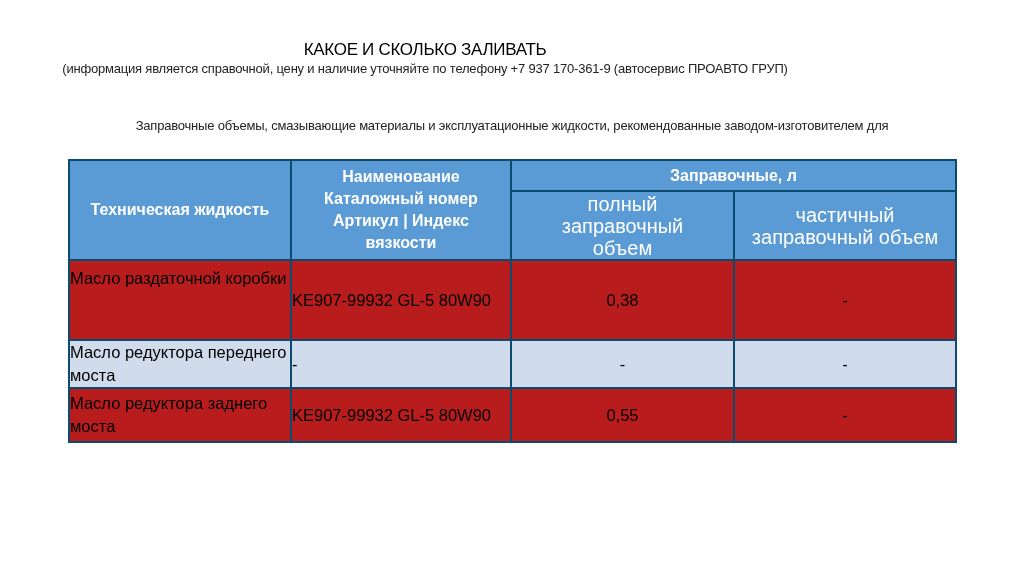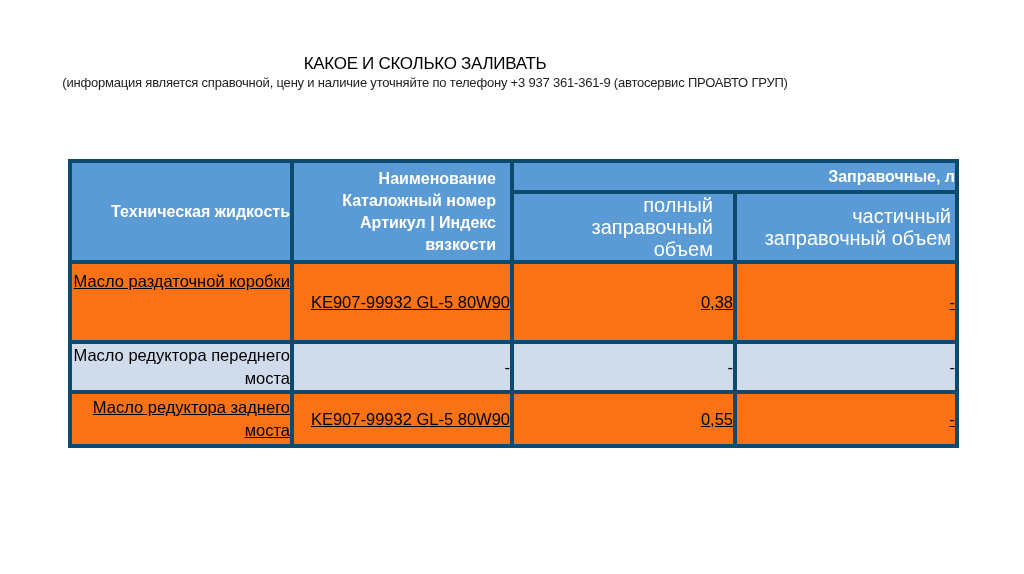--- a/index.html
+++ b/index.html
@@ -1,53 +1,54 @@
 <!DOCTYPE html>
 <html><head>
   <meta charset="utf-8">
   <style>
     html, body { margin: 0; padding: 0; }
     body {
       width: 1024px; height: 574px; background: #ffffff;
       font-family: "Liberation Sans", "DejaVu Sans", sans-serif;
       color: #000; position: relative; overflow: hidden;
     }
-    .title-block { position: absolute; left: 0; top: 54px; width: 850px; text-align: center; }
+    .title-block { position: absolute; left: 0; top: 40px; width: 850px; text-align: center; }
     .t1 { font-size: 17px; line-height: 20px; letter-spacing: -0.3px; }
     .t2 { font-size: 16.5px; line-height: 20px; letter-spacing: -0.3px; margin-top: 2px; }
     .t3 { font-size: 13px; line-height: 16px; color: #222; margin-top: 1px; letter-spacing: -0.2px; }
     .subtitle { position: absolute; left: 80px; width: 864px; top: 117px; text-align: center;
       font-size: 13px; line-height: 17px; color: #222; letter-spacing: -0.2px; }
 
     table.fluids {
       position: absolute; left: 68px; top: 159px; width: 887px;
       border-collapse: collapse; table-layout: fixed;
     }
-    table.fluids td, table.fluids th { border: 4px solid #0c4a6e; padding: 0; text-align: right; }
+    table.fluids td, table.fluids th { border: 2px solid #0c4a6e; padding: 0; }
     th {
       background: #5b9bd5; color: #ffffff; font-weight: bold; font-size: 16px;
       text-align: center; line-height: 22px;
     }
     th.sub { font-weight: normal; font-size: 20px; }
     td { font-size: 16.5px; line-height: 23px; color: #000; }
-    tr.odd td { background: #f97316; text-decoration: underline; }
+    tr.odd td { background: #b91c1c; }
     tr.even td { background: #d0dbec; }
     td.name { padding-left: 6px; text-align: left; }
     td.code { padding-left: 8px; text-align: left; margin-left: 20px; }
     td.num { text-align: center; }
   </style>
 </head>
 <body>
 
 <div class="title-block">
   <div class="t1">КАКОЕ И СКОЛЬКО ЗАЛИВАТЬ</div>
-  <div class="t3">(информация является справочной, цену и наличие уточняйте по телефону +3 937 361-361-9 (автосервис ПРОАВТО ГРУП)</div>
+  <div class="t3">(информация является справочной, цену и наличие уточняйте по телефону +7 937 170-361-9 (автосервис ПРОАВТО ГРУП)</div>
 </div>
 
 <div class="subtitle">
+  <div>Заправочные объемы, смазывающие материалы и эксплуатационные жидкости, рекомендованные заводом-изготовителем для</div>
 </div>
 
 <table class="fluids">
   <colgroup>
     <col style="width:222px">
       <col style="width:220px">
       <col style="width:223px">
       <col style="width:222px">
   </colgroup>
   <tbody>

